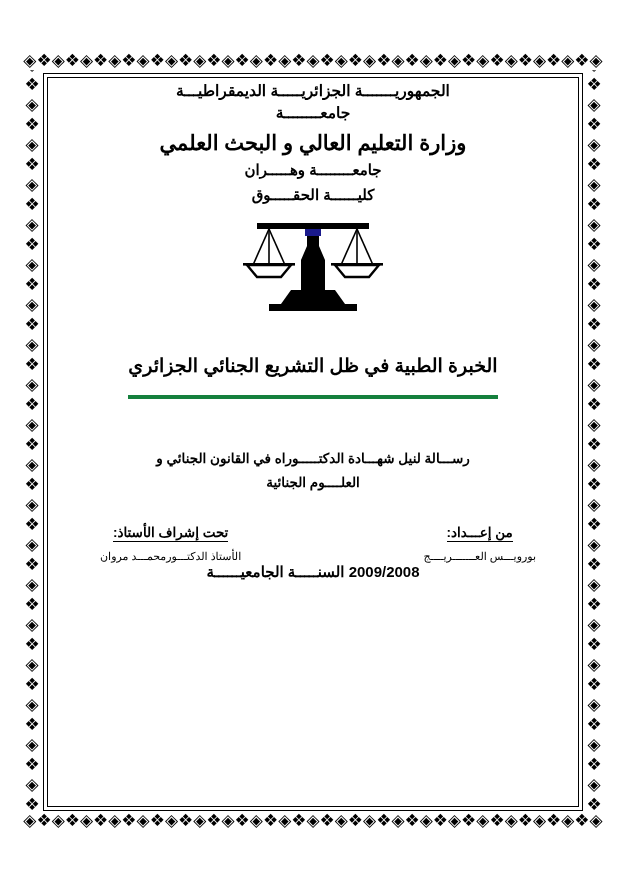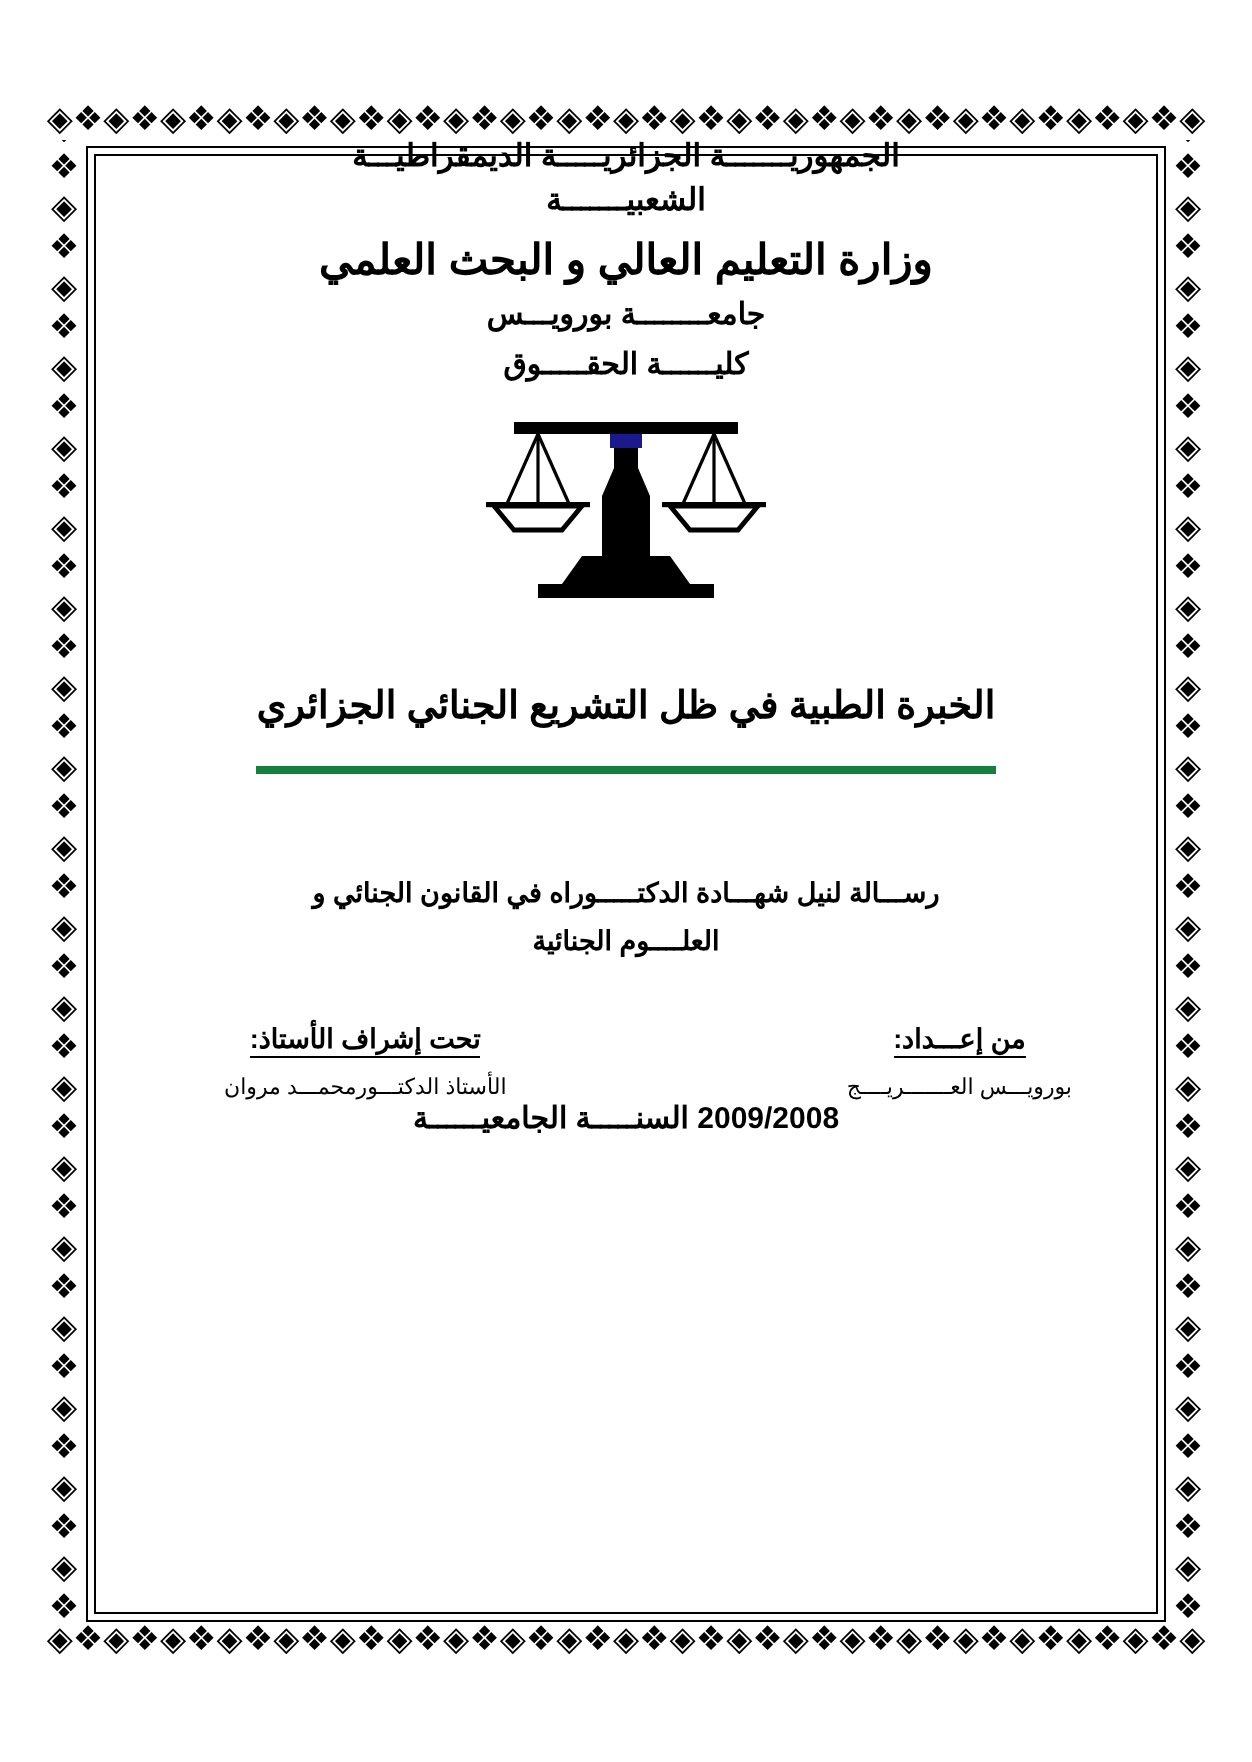--- a/index.html
+++ b/index.html
@@ -78,21 +78,21 @@
     width: 532px;
     height: 730px;
     border: 1px solid #000;
     box-sizing: border-box;
   }
 
   
   .content {
     position: absolute;
     left: 60px;
-    top: 68px;
+    top: 80px;
     width: 506px;
     text-align: center;
   }
 
   .hdr-line {
     font-weight: bold;
     color: #000;
     font-size: 15px;
     line-height: 21px;
     letter-spacing: 0.5px;
@@ -163,21 +163,21 @@
     padding-bottom: 1px;
     letter-spacing: 0.3px;
   }
   .auth-name {
     margin-top: 8px;
     font-size: 11px;
     font-weight: normal;
     letter-spacing: 0.4px;
   }
   .col-right { margin-right: 16px; }
-  .col-left  { margin-left: 38px; }
+  .col-left  { margin-left: 26px; }
 
   
   .year {
     font-size: 15px;
     font-weight: bold;
     letter-spacing: 0.6px;
   }
   .year .num { letter-spacing: 0px; }
 </style>
 </head>
@@ -190,23 +190,23 @@
     <div class="ornament-band band-bottom">◈❖◈❖◈❖◈❖◈❖◈❖◈❖◈❖◈❖◈❖◈❖◈❖◈❖◈❖◈❖◈❖◈❖◈❖◈❖◈❖◈</div>
     <div class="ornament-band band-left">❖◈❖◈❖◈❖◈❖◈❖◈❖◈❖◈❖◈❖◈❖◈❖◈❖◈❖◈❖◈❖◈❖◈❖◈❖◈❖◈❖◈❖◈❖◈❖◈❖◈</div>
     <div class="ornament-band band-right">❖◈❖◈❖◈❖◈❖◈❖◈❖◈❖◈❖◈❖◈❖◈❖◈❖◈❖◈❖◈❖◈❖◈❖◈❖◈❖◈❖◈❖◈❖◈❖◈❖◈</div>
     <div class="inner-rule"></div>
     <div class="inner-rule2"></div>
   </div>
 
   <div class="content">
 
     <div class="hdr-line hdr1">الجمهوريـــــــة الجزائريـــــة الديمقراطيـــة</div>
-    <div class="hdr-line hdr2">الشعبيـــــــة</div>
+    <div class="hdr-line hdr2">جامعــــــــة</div>
     <div class="hdr-line hdr3">وزارة التعليم العالي و البحث العلمي</div>
-    <div class="hdr-line hdr4">جامعــــــــة بورويـــس</div>
+    <div class="hdr-line hdr4">جامعــــــــة وهـــــران</div>
     <div class="hdr-line hdr5">كليــــــة الحقـــــوق</div>
 
     <div class="emblem">
       <svg width="200" height="96" viewBox="0 0 200 96" xmlns="http://www.w3.org/2000/svg">
 
         <rect x="44" y="2" width="112" height="6" fill="#000"></rect>
 
         <rect x="92" y="8" width="16" height="7" fill="#1a1a8c"></rect>
 
         <path d="M94 15 h12 v10 l6 14 v30 h-24 v-30 l6 -14 z" fill="#000"></path>

